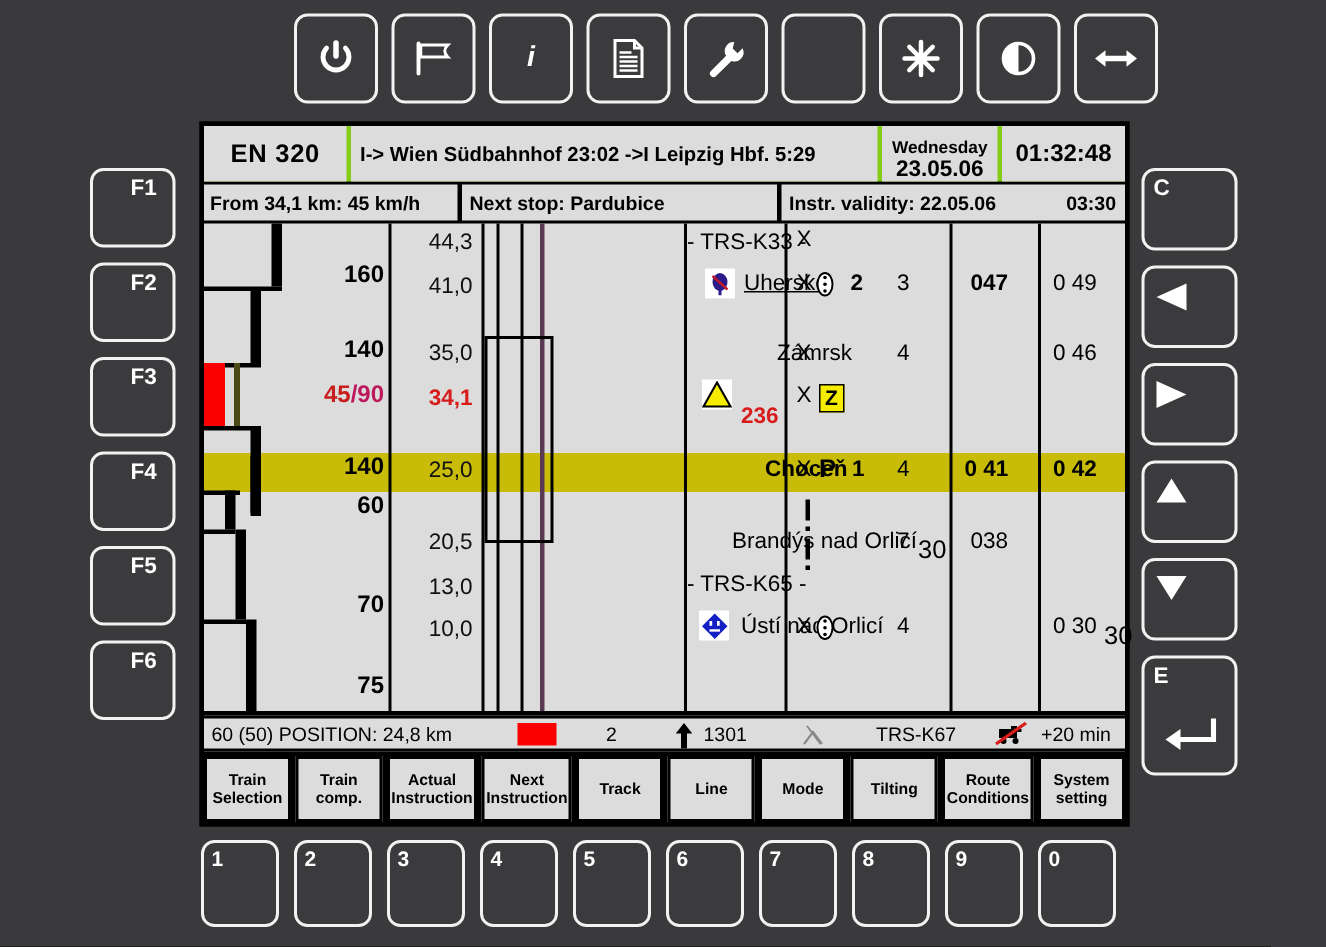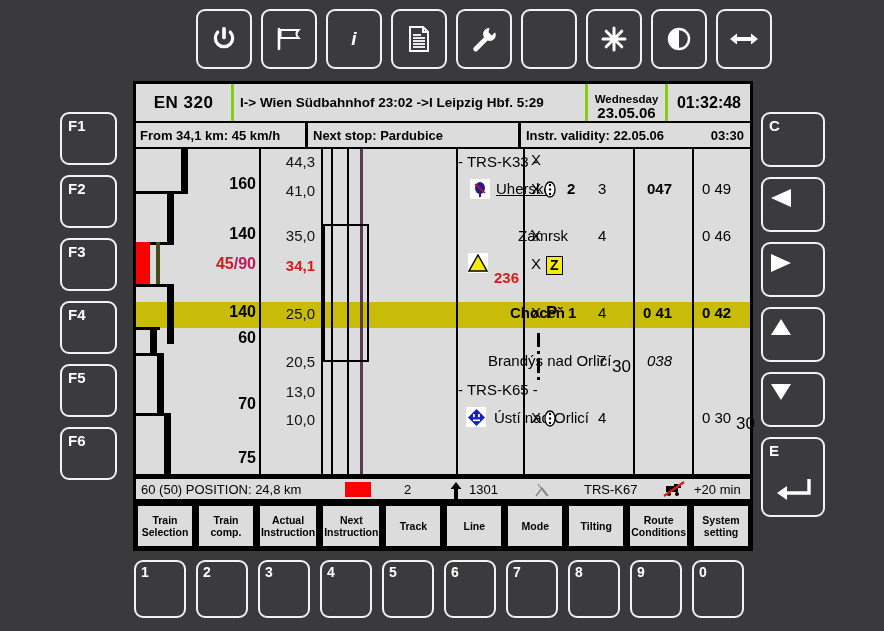--- a/index.html
+++ b/index.html
@@ -22,21 +22,21 @@
     box-sizing:border-box;
     position:relative;
   }
   .hkey.lbl-tl{align-items:flex-start;justify-content:flex-start;}
   .hkey .ktxt{font-size:15px;font-weight:bold;padding:4px 0 0 6px;line-height:1;}
   
   #toolbar{position:absolute;left:196px;top:9px;display:flex;gap:9px;}
   #toolbar .hkey{width:56px;height:60px;}
   
   #fcol{position:absolute;left:60px;top:112px;display:flex;flex-direction:column;gap:10px;}
-  #fcol .hkey{width:57px;height:53px;}
+  #fcol .hkey{width:57px;height:53px;padding-left:19px;}
   
   #rcol{position:absolute;left:761px;top:112px;display:flex;flex-direction:column;gap:10px;}
   #rcol .hkey{width:64px;height:55px;}
   #rcol .hkey.enter{height:80px;}
   
   #numrow{position:absolute;left:134px;top:560px;display:flex;gap:10px;}
   #numrow .hkey{width:52px;height:58px;align-items:flex-start;justify-content:flex-start;}
   #numrow .ktxt{font-size:14px;font-weight:bold;padding:3px 0 0 5px;}
   
   #screen{
@@ -405,21 +405,21 @@
       <div class="dc b" style="left:177px;top:155px;">0 42</div>
 
       <div style="position:absolute;left:9px;top:184px;width:10px;height:72px;">
         <div style="position:absolute;left:3px;top:0;width:3px;height:14px;background:#000;"></div>
         <div style="position:absolute;left:3px;top:18px;width:3px;height:3px;background:#000;"></div>
         <div style="position:absolute;left:3px;top:26px;width:3px;height:14px;background:#000;"></div>
         <div style="position:absolute;left:3px;top:44px;width:3px;height:3px;background:#000;"></div>
       </div>
       <div class="dc" style="left:73px;top:203px;">7</div>
       <div class="dc sm" style="left:87px;top:208px;">30</div>
-      <div class="dc" style="left:122px;top:203px;font-style:italic;">038</div>
+      <div class="dc" style="left:122px;top:203px;">038</div>
 
       <div class="dc" style="left:6px;top:260px;">X</div>
       <span style="position:absolute;left:19px;top:261px;">
         <svg width="12" height="17" viewBox="0 0 12 17">
             <ellipse cx="6" cy="8.5" rx="5" ry="7.5" fill="#fff" stroke="#000" stroke-width="1.3"></ellipse>
             <circle cx="6" cy="4" r="1.2" fill="#000"></circle>
             <circle cx="6" cy="8.5" r="1.2" fill="#000"></circle>
             <circle cx="6" cy="13" r="1.2" fill="#000"></circle>
           </svg>
       </span>

